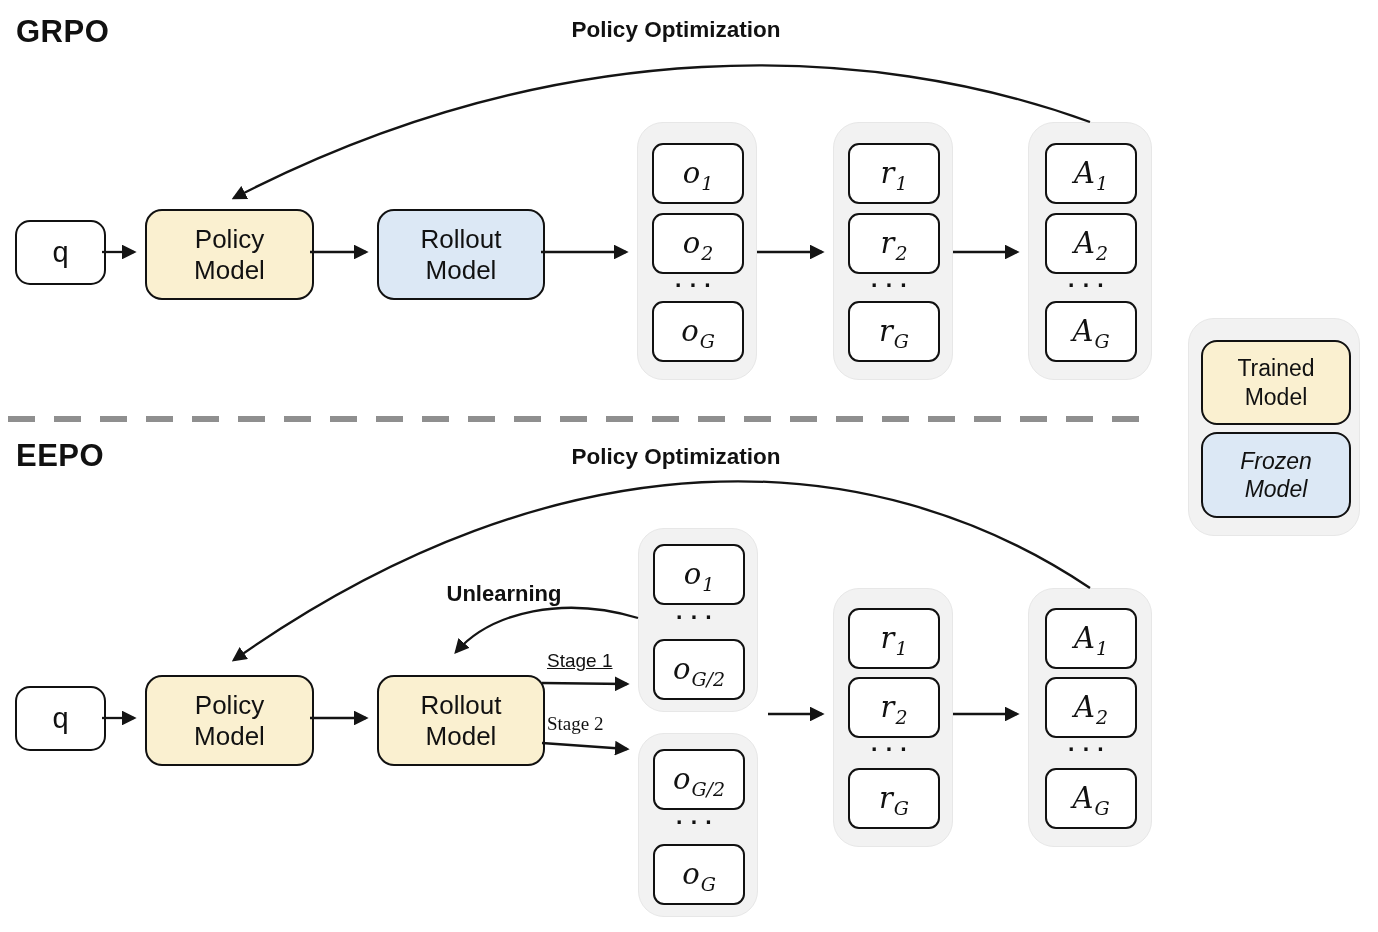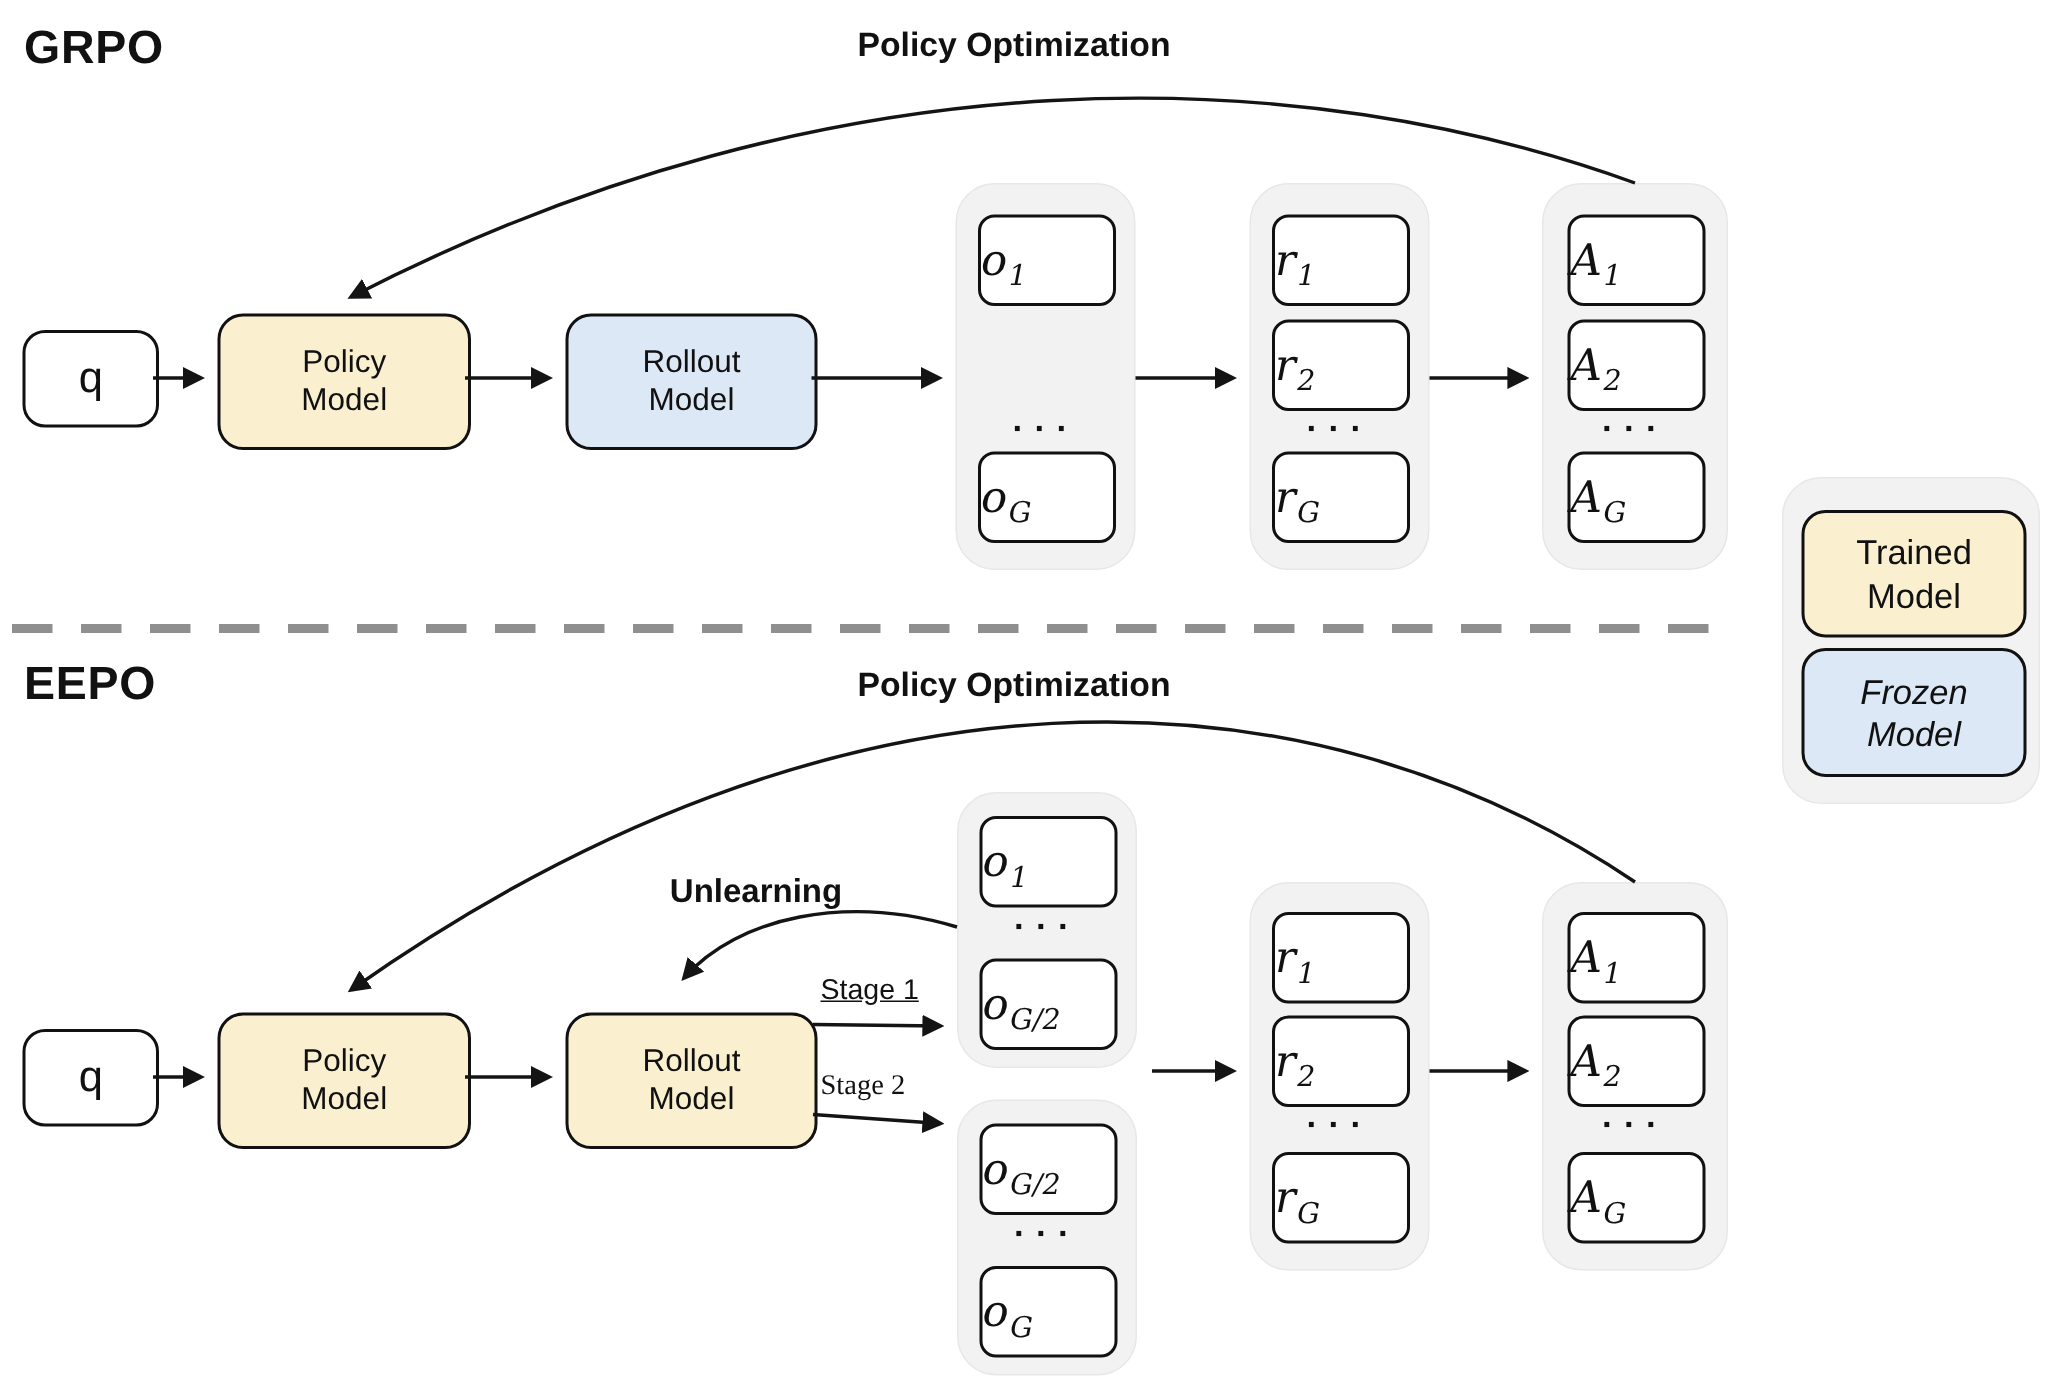--- a/index.html
+++ b/index.html
@@ -13,32 +13,32 @@
   .small-label{font-size:19px;z-index:2;}
   .bold-label{font-size:22px;font-weight:700;text-align:center;z-index:2;}
   .qbox{
     background:#fff;border:2.5px solid #111;border-radius:15px;
     display:flex;align-items:center;justify-content:center;
     font-size:29px;z-index:2;
   }
   .model{
     border:2.5px solid #111;border-radius:17px;
     display:flex;align-items:center;justify-content:center;
-    font-size:21px;line-height:1.18;text-align:center;white-space:pre-line;z-index:2;
+    font-size:26px;line-height:1.18;text-align:center;white-space:pre-line;z-index:2;
   }
   .trained{background:var(--trained,#faf0d0);}
   .frozen{background:var(--frozen,#dce8f5);}
   .panel{
     background:var(--panel,#f2f2f2);border:1.5px solid var(--panel_border,#e7e7e7);
     border-radius:26px;z-index:1;
   }
   .cell{
     position:absolute;left:14px;width:88px;height:57px;
     background:#fff;border:2.3px solid #111;border-radius:11px;
-    display:flex;align-items:center;justify-content:flex-start;z-index:2;
+    display:flex;align-items:center;justify-content:center;z-index:2;
   }
   .cellA{left:16px;}
   .math{font-family:"DejaVu Serif",serif;font-style:italic;font-size:29px;line-height:1;}
   .math sub{font-size:19px;font-style:italic;line-height:0;vertical-align:-7px;margin-left:1px;}
   .dots{
     position:absolute;left:0;width:100%;text-align:center;
     font-weight:700;font-size:23px;letter-spacing:7px;color:#111;line-height:31px;z-index:2;
   }
   .legend-box{
     position:absolute;left:12px;width:146px;border:2.5px solid #111;border-radius:16px;
@@ -66,20 +66,23 @@
   </div>
 
   <div class="abs model frozen" style="left:377px;top:209px;width:164px;height:87px;">
     <span>Rollout
 Model</span>
   </div>
 
   <div class="abs panel" style="left:637px;top:122px;width:118px;height:256px;">
     <div class="cell" style="top:20px;">
       <span class="math"><span>o</span><sub>1</sub></span>
+    </div>
+    <div class="cell" style="top:90px;">
+      <span class="math"><span>o</span><sub>2</sub></span>
     </div>
     <div class="dots" style="top:147px;">···</div>
     <div class="cell" style="top:178px;">
       <span class="math"><span>o</span><sub>G</sub></span>
     </div>
   </div>
 
   <div class="abs panel" style="left:833px;top:122px;width:118px;height:256px;">
     <div class="cell" style="top:20px;">
       <span class="math"><span>r</span><sub>1</sub></span>

